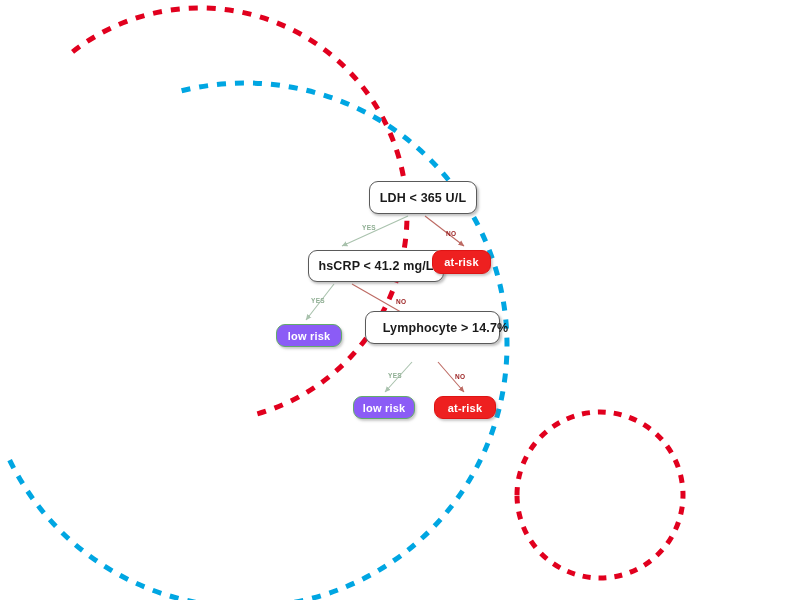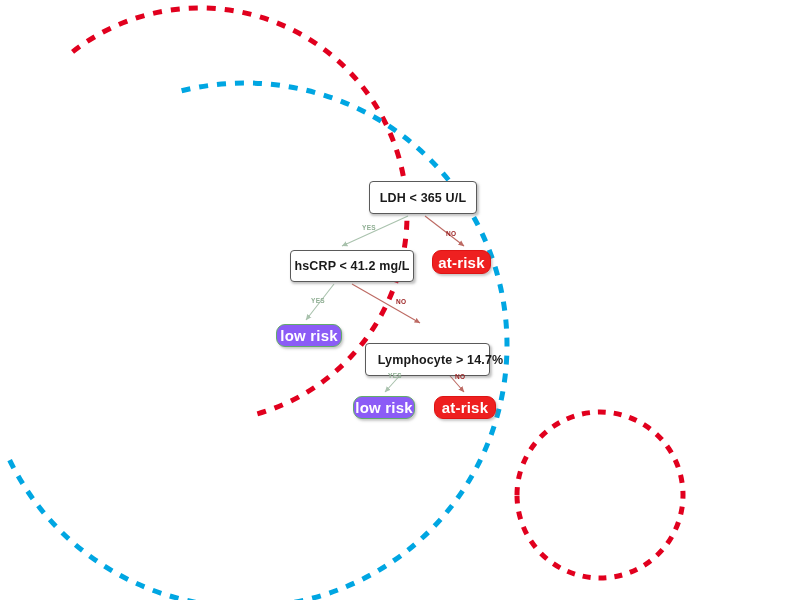--- a/index.html
+++ b/index.html
@@ -34,31 +34,31 @@
     position: absolute;
     box-sizing: border-box;
     display: flex;
     align-items: center;
     justify-content: center;
     white-space: nowrap;
   }
   .decision {
     background: #ffffff;
     border: 1.3px solid #5a5a5a;
-    border-radius: 4px;
+    border-radius: 9px;
     color: #1a1a1a;
     font-size: 12.5px;
     font-weight: bold;
     letter-spacing: 0.15px;
     box-shadow: 1.5px 2px 2.5px rgba(120,120,120,0.45);
   }
   .leaf {
     border-radius: 9px;
     color: #ffffff;
-    font-size: 15px;
+    font-size: 11px;
     font-weight: bold;
     letter-spacing: 0.2px;
     box-shadow: 1.5px 2px 2.5px rgba(120,120,120,0.4);
   }
   .leaf-low {
     background: #8b5cf6;
     border: 1px solid #63ab6b;
   }
   .leaf-at {
     background: #ee2020;
@@ -97,24 +97,24 @@
       <line x1="408" y1="216" x2="342" y2="246" stroke="#a9c2ad" stroke-width="1.1" marker-end="url(#ah-a9c2ad)"></line>
       <line x1="425" y1="216" x2="464" y2="246" stroke="#bd6a63" stroke-width="1.1" marker-end="url(#ah-bd6a63)"></line>
       <line x1="334" y1="284" x2="306" y2="320" stroke="#a9c2ad" stroke-width="1.1" marker-end="url(#ah-a9c2ad)"></line>
       <line x1="352" y1="284" x2="420" y2="323" stroke="#bd6a63" stroke-width="1.1" marker-end="url(#ah-bd6a63)"></line>
       <line x1="412" y1="362" x2="385" y2="392" stroke="#a9c2ad" stroke-width="1.1" marker-end="url(#ah-a9c2ad)"></line>
       <line x1="438" y1="362" x2="464" y2="392" stroke="#bd6a63" stroke-width="1.1" marker-end="url(#ah-bd6a63)"></line>
     </svg>
 
   <div id="nodes-layer">
       <div class="node decision" style="left: 369px; top: 181px; width: 108px; height: 33px;">LDH &lt; 365 U/L</div>
-      <div class="node decision" style="left: 290px; top: 250px; width: 124px; height: 32px;">hsCRP &lt; 41.2 mg/L</div>
+      <div class="node decision" style="left: 308px; top: 250px; width: 136px; height: 32px;">hsCRP &lt; 41.2 mg/L</div>
       <div class="node leaf leaf-at" style="left: 432px; top: 250px; width: 59px; height: 24px;">at-risk</div>
       <div class="node leaf leaf-low" style="left: 276px; top: 324px; width: 66px; height: 23px;">low risk</div>
-      <div class="node decision" style="left: 365px; top: 343px; width: 125px; height: 33px; padding-left: 26px;">Lymphocyte &gt; 14.7%</div>
+      <div class="node decision" style="left: 365px; top: 311px; width: 135px; height: 33px; padding-left: 26px;">Lymphocyte &gt; 14.7%</div>
       <div class="node leaf leaf-low" style="left: 353px; top: 396px; width: 62px; height: 23px;">low risk</div>
       <div class="node leaf leaf-at" style="left: 434px; top: 396px; width: 62px; height: 23px;">at-risk</div>
     </div>
   <div id="labels-layer">
       <div class="edge-label lbl-yes" style="left: 362px; top: 224px;">YES</div>
       <div class="edge-label lbl-no" style="left: 446px; top: 230px;">NO</div>
       <div class="edge-label lbl-yes" style="left: 311px; top: 297px;">YES</div>
       <div class="edge-label lbl-no" style="left: 396px; top: 298px;">NO</div>
       <div class="edge-label lbl-yes" style="left: 388px; top: 372px;">YES</div>
       <div class="edge-label lbl-no" style="left: 455px; top: 373px;">NO</div>

